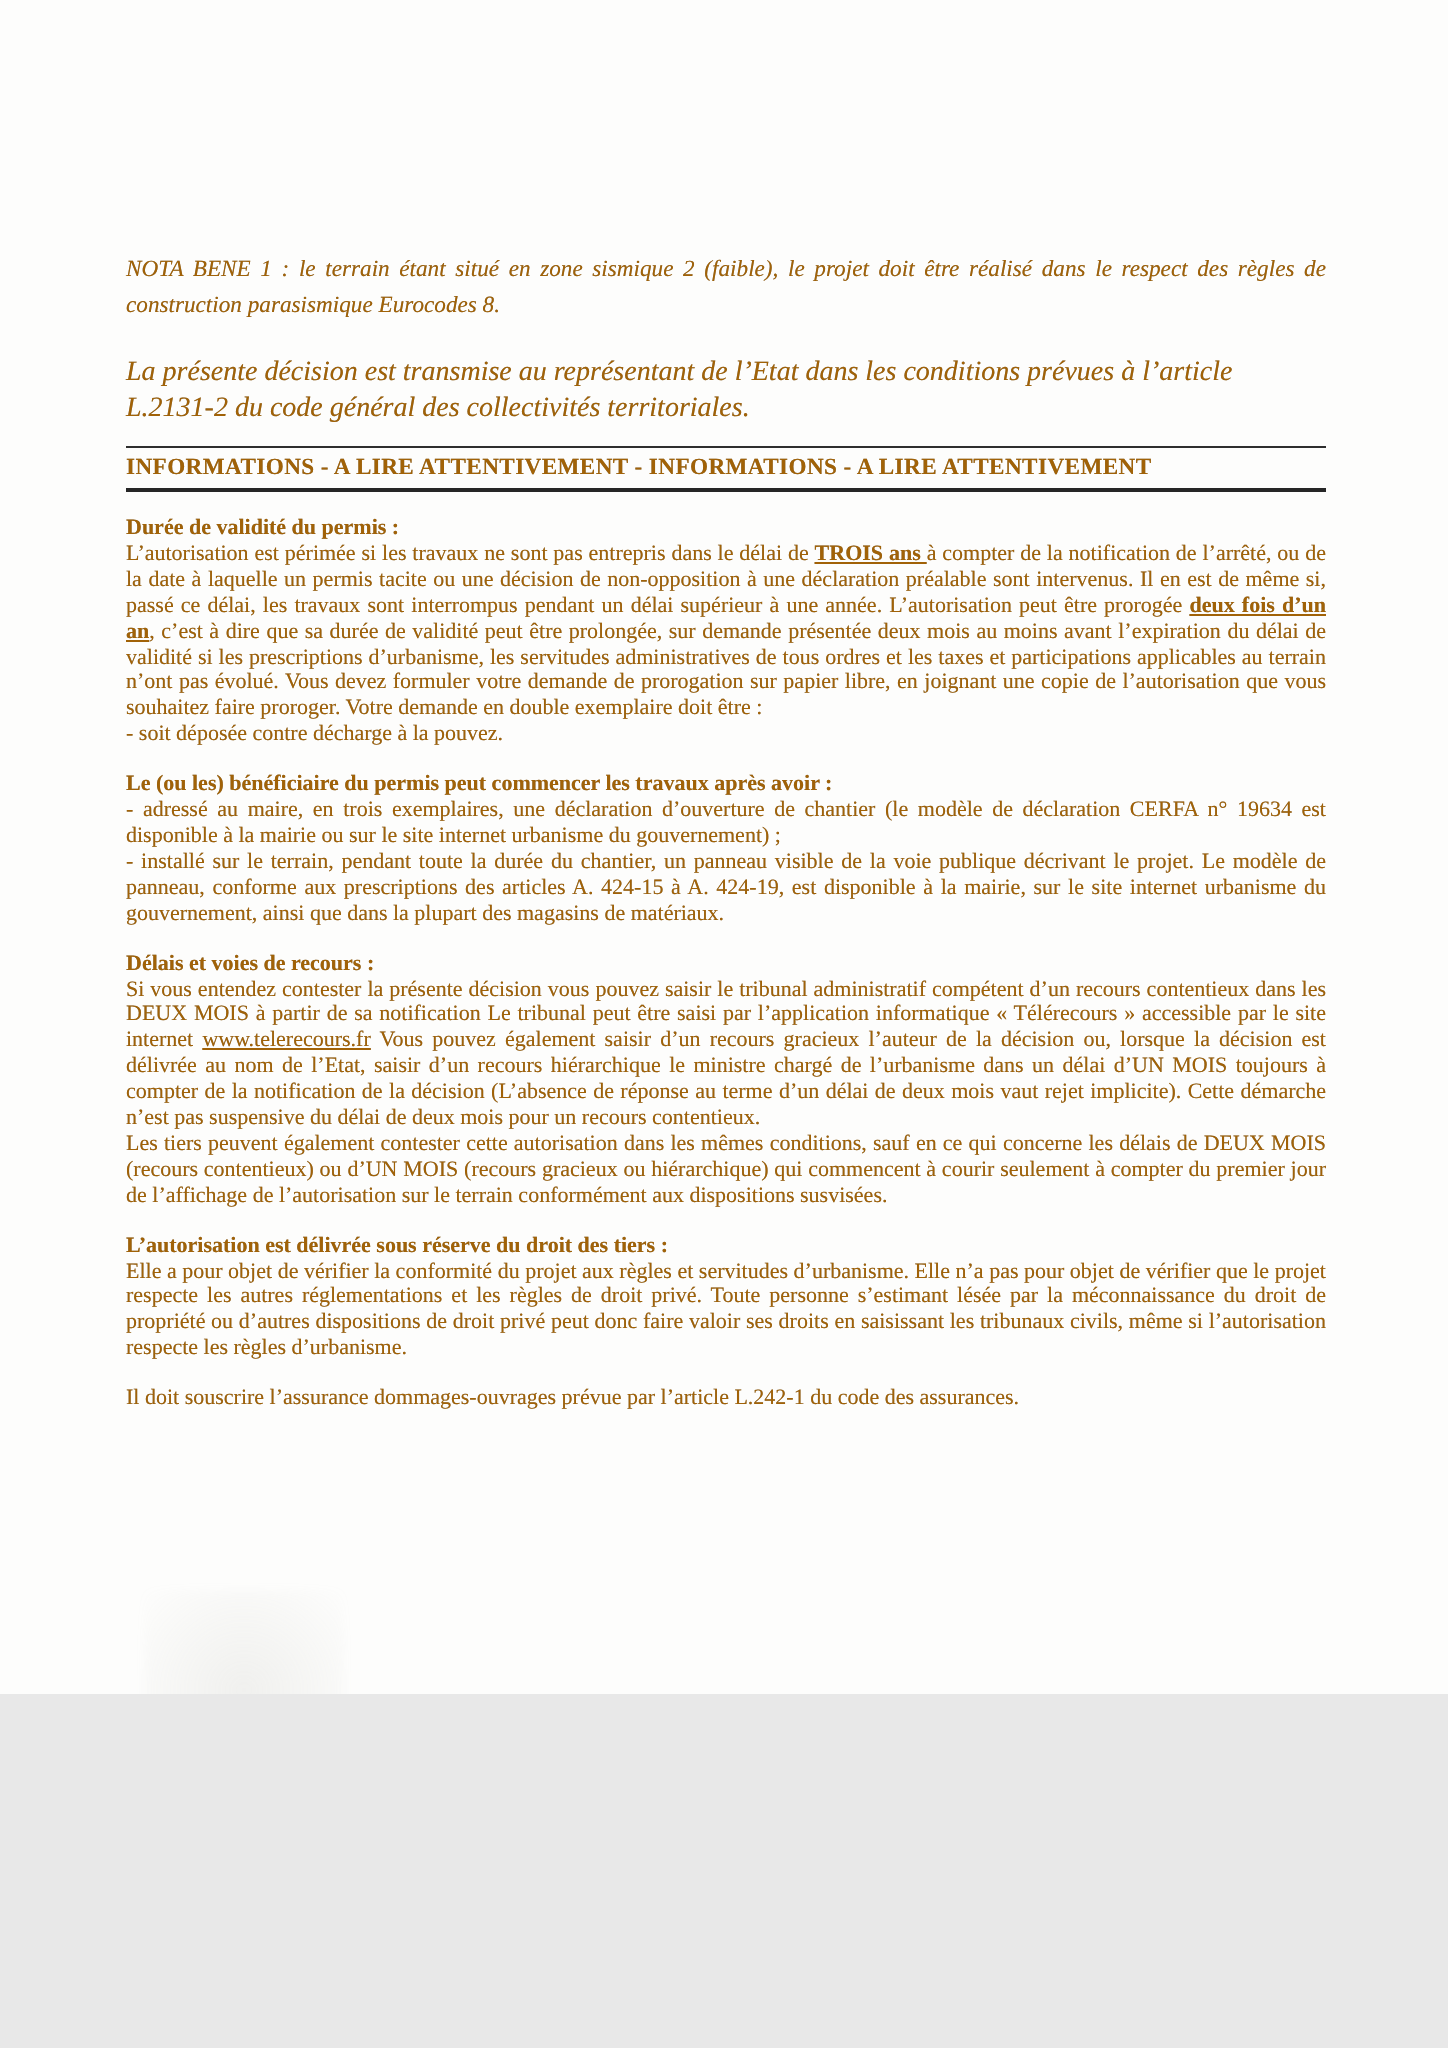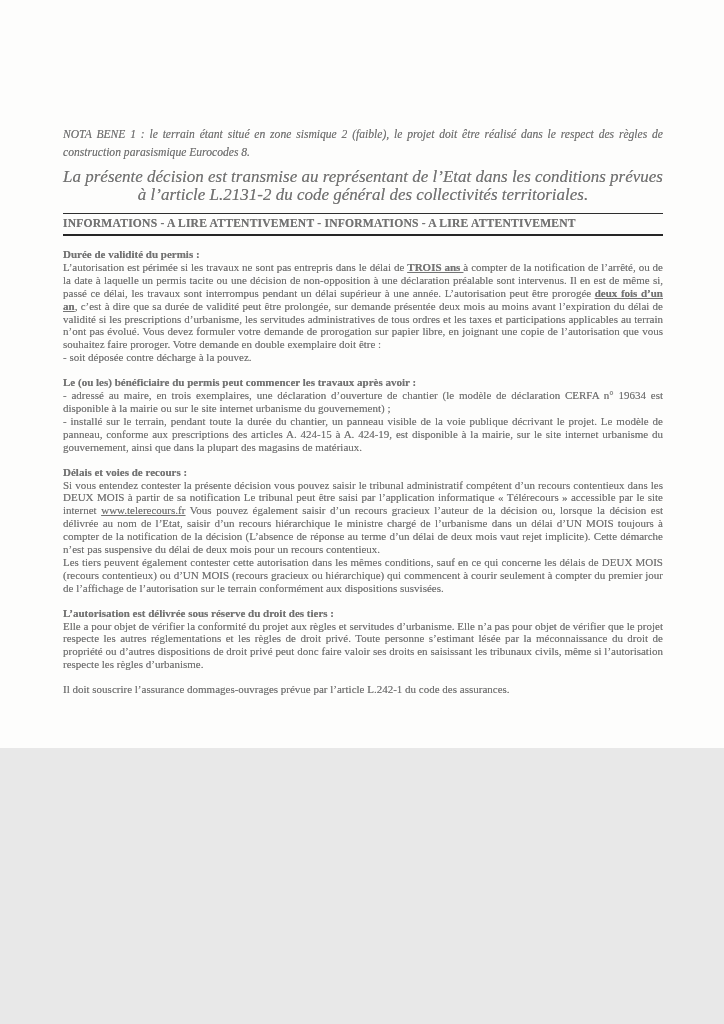--- a/index.html
+++ b/index.html
@@ -1,43 +1,43 @@
 <!DOCTYPE html>
 <html><head>
 <meta charset="utf-8">
 <style>
   html, body { margin: 0; padding: 0; background: #e8e8e8; }
   .page {
     position: relative;
     width: 724px;
-    height: 748px;
+    height: 847px;
     background: #fdfdfc;
     font-family: "Liberation Serif", serif;
-    color: #737373;
+    color: #a16207;
     overflow: hidden;
     text-shadow: 0 0 0.3px rgba(40,40,40,0.45);
   }
   .content {
     position: absolute;
     left: 63px;
     top: 126px;
     width: 600px;
   }
   .nota-bene {
     font-style: italic;
     font-size: 11.6px;
     line-height: 18px;
     text-align: justify;
   }
   .transmission {
     font-style: italic;
-    font-size: 17px;
+    font-size: 14px;
     line-height: 18px;
-    text-align: center;
-    margin-top: 6px;
+    text-align: left;
+    margin-top: 16px;
   }
   .banner {
     margin-top: 9px;
     border-top: 1.5px solid #2e2e2e;
     border-bottom: 2.5px solid #262626;
     padding: 3px 0 4px 0;
     text-align: left;
     font-weight: bold;
     font-size: 11.6px;
     letter-spacing: 0.2px;

